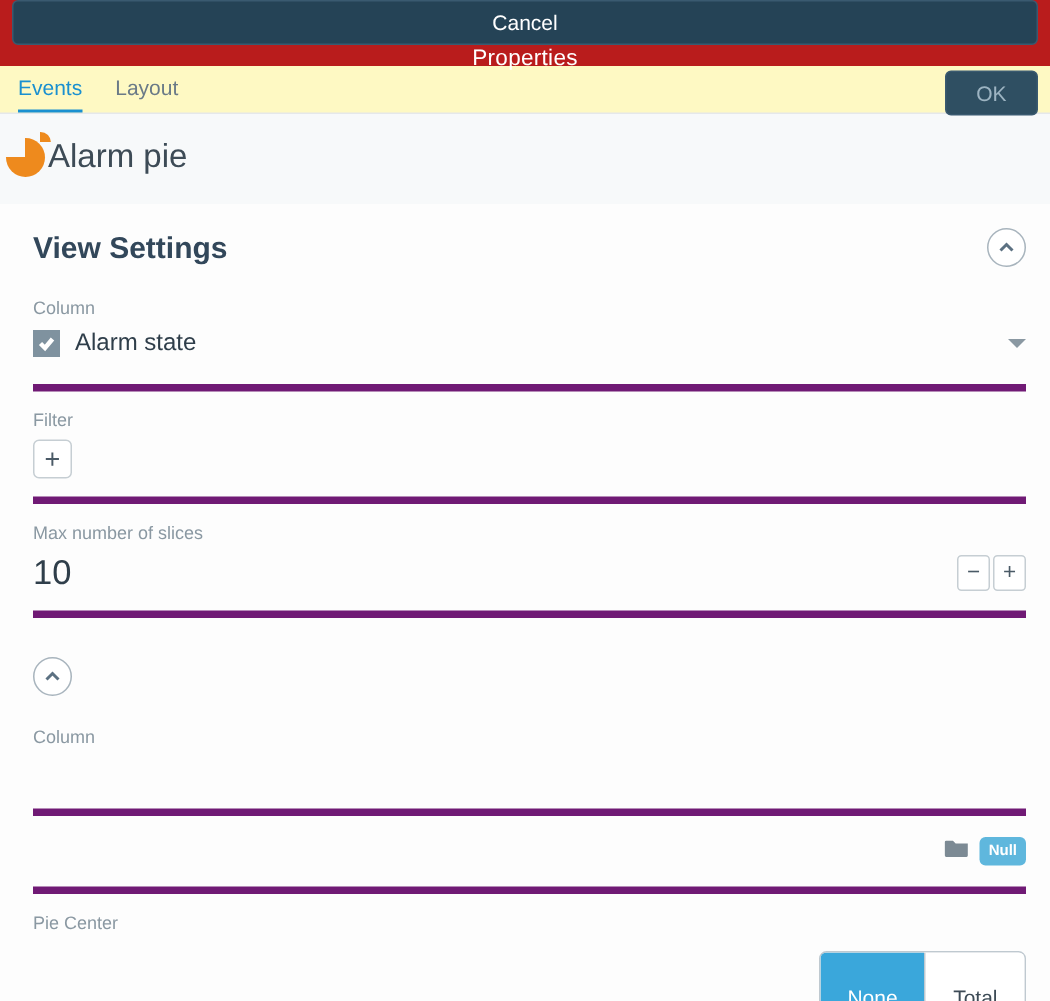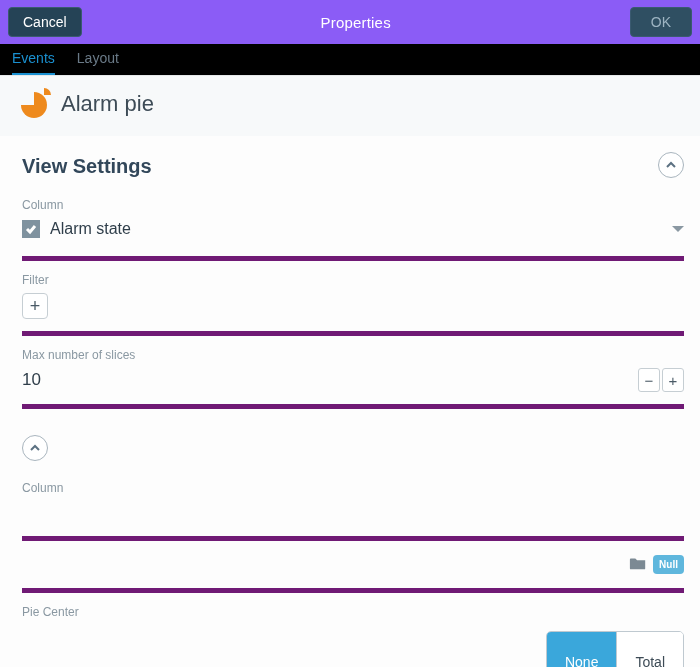--- a/index.html
+++ b/index.html
@@ -1,24 +1,24 @@
 <!DOCTYPE html>
 <html><head>
 <meta charset="utf-8">
 <style>
   * { box-sizing: border-box; margin: 0; padding: 0; }
   html, body { width: 700px; height: 667px; font-family: -apple-system, BlinkMacSystemFont, "Segoe UI", Arial, sans-serif; background: #fdfdfd; overflow: hidden; }
-  .titlebar { background: #8b5cf6; height: 44px; display: flex; align-items: center; padding: 0 8px; color: #fff; }
+  .titlebar { background: #b91c1c; height: 44px; display: flex; padding: 0 8px; color: #fff; flex-direction: column; }
   .btn { border: 1px solid #3a5a70; background: #254356; color: #fff; padding: 6px 14px; border-radius: 4px; font-size: 14px; cursor: pointer; }
   .btn.ok { background: #2f4f62; color: #9db4c2; margin-left: auto; padding: 6px 20px; }
   .title { flex: 1; text-align: center; font-size: 15px; font-weight: 500; letter-spacing: .2px; }
-  .tabs { background: #000000; border-bottom: 1px solid #e5e8ea; padding: 0 12px; display: flex; gap: 22px; height: 32px; align-items: flex-end; }
+  .tabs { background: #fef9c3; border-bottom: 1px solid #e5e8ea; padding: 0 12px; display: flex; gap: 22px; height: 32px; align-items: flex-end; }
   .tab { font-size: 14px; color: #6a7a87; padding: 6px 0 7px; cursor: pointer; border-bottom: 2px solid transparent; }
   .tab.active { color: #1a90d0; border-bottom-color: #1a90d0; }
-  .hdr-row { display:flex; align-items:center; gap:12px; padding: 14px 21px 18px; background:#f7f9fa; }
+  .hdr-row { display:flex; align-items:center; padding: 14px 4px 18px; background:#f7f9fa; }
   .pie-icon { width:28px; height:28px; position:relative; }
   .pie-icon .base { position:absolute; inset:2px 2px 0 0; background:
       conic-gradient(from -90deg, #f7f9fa 0 90deg, #ee8a1d 90deg 360deg);
       border-radius:50%; }
   .pie-icon .slice { position:absolute; left:14px; top:0; width:14px; height:14px;
       background: conic-gradient(#ee8a1d 0 90deg, transparent 90deg 360deg);
       border-radius:0 50% 0 0; transform: translate(2px,-2px); }
   .hdr-row h1 { font-size:22px; font-weight:400; color:#3d4b56; }
   .scroll-wrap { height: calc(667px - 44px - 32px - 60px); overflow-y: scroll; }
   
@@ -33,21 +33,21 @@
   .chev-btn svg { width:12px; height:12px; fill:none; stroke:#5c7182; stroke-width:2; }
   .field { padding: 4px 0 12px; border-bottom:5px solid #701a75; margin-bottom: 8px; }
   .lbl { font-size:12px; color:#8a98a2; margin-bottom:6px; display:block; }
   .col-row { display:flex; align-items:center; gap:10px; padding:2px 0 6px; }
   .chk { width:18px; height:18px; background:#7f929f; display:flex; align-items:center; justify-content:center; }
   .chk svg { width:12px; height:12px; stroke:#fff; stroke-width:3; fill:none; }
   .col-row span.val { font-size:16px; color:#2f3e4a; flex:1; }
   .dd-caret { width:0; height:0; border-left:6px solid transparent; border-right:6px solid transparent; border-top:6px solid #8a98a2; }
   .add-btn { width:26px; height:26px; border:1px solid #c6ced3; border-radius:4px; background:#fff; font-size:18px; color:#4a5a66; line-height:1; cursor:pointer; }
   .num-row { display:flex; align-items:center; }
-  .num-row .val { font-size:17px; color:#2f3e4a; flex:1; }
+  .num-row .val { font-size:23px; color:#2f3e4a; flex:1; }
   .stepper { display:flex; gap:2px; }
   .step-b { width:22px; height:24px; border:1px solid #c6ced3; border-radius:3px; background:#fff; color:#4a5a66; font-size:15px; line-height:1; cursor:pointer; }
   .text-input { width:100%; border:none; background:transparent; font-size:15px; color:#2f3e4a; padding:4px 0 2px; outline:none; }
   .link-row { display:flex; align-items:center; gap:6px; }
   .folder-ic svg { width:18px; height:16px; fill:#7c8a94; }
   .null-chip { background:#5fb7dd; color:#fff; font-size:10px; font-weight:700; padding:4px 6px; border-radius:4px; cursor:pointer; }
   .seg { display:flex; justify-content:flex-end; padding:6px 0 2px; }
   .seg-group { display:flex; border:1px solid #bfc9d0; border-radius:5px; overflow:hidden; }
   .seg-btn { padding:22px 18px; font-size:14px; background:#fff; color:#3d4b56; border:none; cursor:pointer; }
   .seg-btn + .seg-btn { border-left:1px solid #bfc9d0; }

